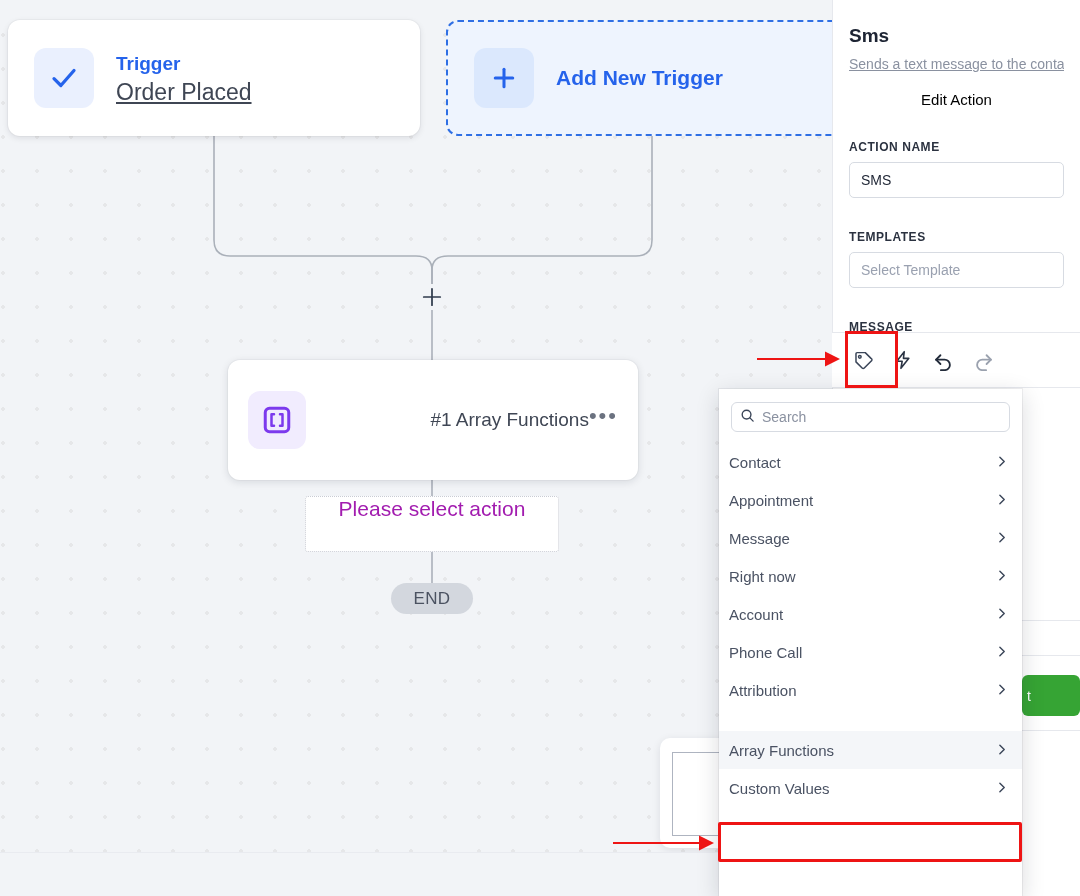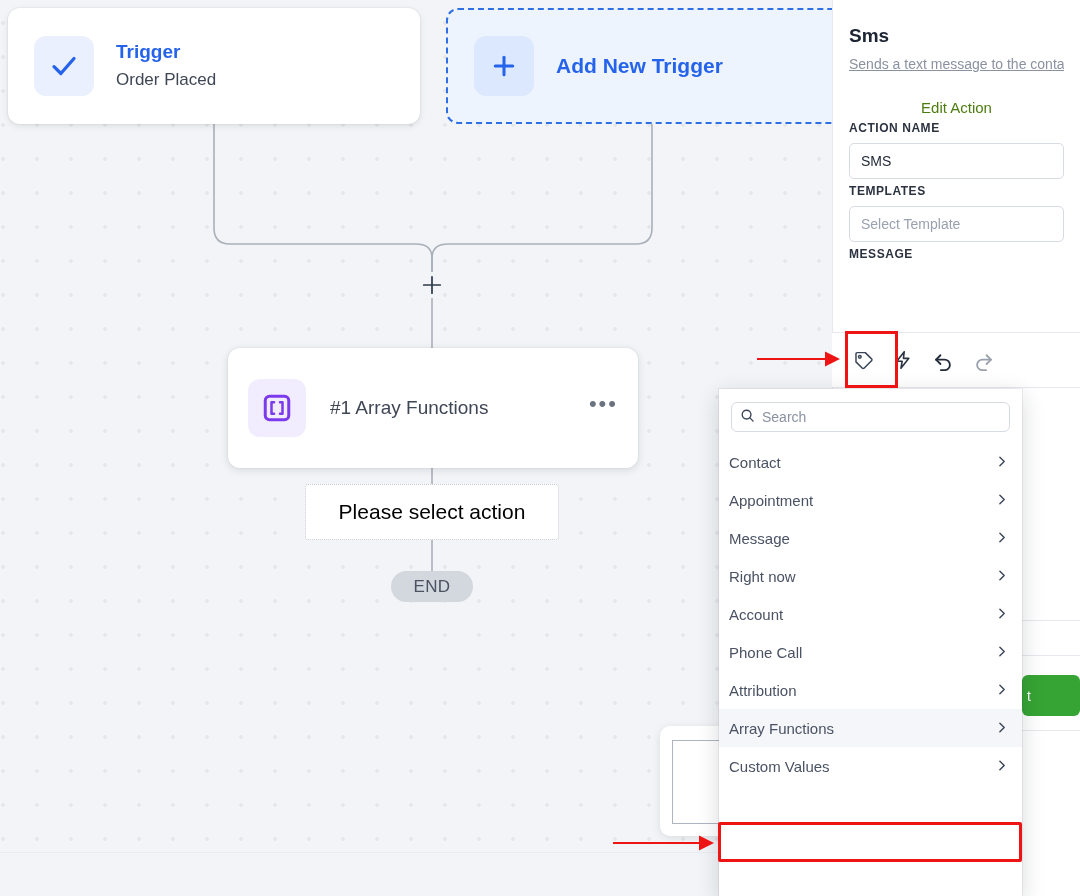--- a/index.html
+++ b/index.html
@@ -6,21 +6,21 @@
   html, body {
     width: 1080px; height: 896px;
     font-family: "Liberation Sans", sans-serif;
     overflow: hidden;
     background: #f2f4f7;
   }
   #root { position: relative; width: 1080px; height: 896px; }
 
   
   .canvas {
-    position: absolute; left: 0; top: 0; width: 832px; height: 852px;
+    position: absolute; left: 0; top: 12px; width: 832px; height: 852px;
     background-color: #f2f4f7;
     background-image: radial-gradient(circle, #e6e7e9 1.6px, transparent 1.7px);
     background-size: 34px 34px;
     background-position: 20px 6px;
   }
   .canvas-footer {
     position: absolute; left: 0; top: 852px; width: 832px; height: 44px;
     background: #f2f4f7;
     border-top: 1px solid #e9ebf0;
   }
@@ -31,21 +31,21 @@
     background: #ffffff; border-radius: 12px;
     box-shadow: 0 2px 6px rgba(16,24,40,.10), 0 0 0 1px rgba(16,24,40,.03);
     display: flex; align-items: center; padding-left: 26px;
   }
   .trig-ico {
     width: 60px; height: 60px; border-radius: 12px; background: #eaf0fe;
     display: flex; align-items: center; justify-content: center; flex: none;
   }
   .trig-text { margin-left: 22px; }
   .trig-title { font-size: 19px; color: #2563eb; font-weight: 600; line-height: 26px; }
-  .trig-sub { font-size: 17px; color: #3f4654; line-height: 26px; margin-top: 2px; }
+  .trig-sub { font-size: 23px; color: #3f4654; line-height: 26px; margin-top: 2px; text-decoration: underline; }
 
   .card-addtrigger {
     position: absolute; left: 446px; top: 8px; width: 412px; height: 116px;
     background: #eef4fe; border: 2px dashed #2f6fe4; border-radius: 12px;
     display: flex; align-items: center; padding-left: 26px;
   }
   .add-ico {
     width: 60px; height: 60px; border-radius: 12px; background: #dbe8fd;
     display: flex; align-items: center; justify-content: center; flex: none;
     color: #2563eb; font-size: 34px; line-height: 1; font-weight: 400;
@@ -58,34 +58,34 @@
   .plus-node {
     position: absolute; left: 419px; top: 272px; width: 26px; height: 26px;
     display: flex; align-items: center; justify-content: center;
     color: #2f3a4c; font-size: 27px; line-height: 1; font-weight: 300;
   }
 
   .card-action {
     position: absolute; left: 228px; top: 348px; width: 410px; height: 120px;
     background: #ffffff; border-radius: 12px;
     box-shadow: 0 2px 8px rgba(16,24,40,.12), 0 0 0 1px rgba(16,24,40,.03);
-    display: flex; align-items: center; padding: 0 20px 0 20px;
+    display: flex; align-items: center; padding: 0 20px 0 20px; text-align: right;
   }
   .act-ico {
     width: 58px; height: 58px; border-radius: 12px; background: #f1ecfe;
     display: flex; align-items: center; justify-content: center; flex: none;
   }
   .act-title { margin-left: 24px; font-size: 19px; color: #3f4654; flex: 1; }
   .act-dots { color: #6b7280; font-size: 22px; letter-spacing: 2px; line-height: 10px; padding-bottom: 8px; }
 
   .tooltip-select {
     position: absolute; left: 305px; top: 484px; width: 254px; height: 56px;
     background: #ffffff; border: 1px dotted #c9ccd4; border-radius: 3px;
-    display: flex; align-items: center; justify-content: center;
-    font-size: 21px; color: #000000;
+    display: flex; align-items: flex-start; justify-content: center;
+    font-size: 21px; color: #a21caf;
   }
 
   .end-node {
     position: absolute; left: 391px; top: 571px; width: 82px; height: 31px;
     background: #d3d7de; border-radius: 21px;
     display: flex; align-items: center; justify-content: center;
     font-size: 17px; color: #4b5261; letter-spacing: .4px;
   }
 
   .ghost-card {
@@ -104,24 +104,24 @@
     background: #ffffff; border-left: 1px solid #e6e8ed;
     padding: 0 16px;
   }
   .panel-title { margin-top: 25px; font-size: 19px; font-weight: 700; color: #1d2433; }
   .panel-desc {
     margin-top: 9px; font-size: 14px; color: #8a91a0; white-space: nowrap;
     overflow: hidden;
     text-decoration: underline;
   }
   .edit-action {
-    margin-top: 27px; text-align: center; font-size: 15px; color: #4d7c0f; font-weight: 400;
+    margin-top: 19px; text-align: center; font-size: 15px; color: #000000; font-weight: 400;
   }
   .field-label {
-    margin-top: 5px; font-size: 12px; font-weight: 700; color: #2b3240;
+    margin-top: 32px; font-size: 12px; font-weight: 700; color: #2b3240;
     letter-spacing: .55px;
   }
   .field-input {
     margin-top: 8px; width: 100%; height: 36px; border: 1px solid #d7dbe2;
     border-radius: 5px; padding: 0 11px; font-size: 14px; color: #1d2433;
     font-family: "Liberation Sans", sans-serif; background: #fff;
   }
   .field-input::placeholder { color: #9aa1b0; }
 
   .msg-toolbar {
@@ -158,21 +158,21 @@
   .dd-search input {
     border: none; outline: none; font-size: 14px; color: #1d2433; margin-left: 7px;
     width: 210px; font-family: "Liberation Sans", sans-serif; background: transparent;
   }
   .dd-search input::placeholder { color: #8a91a0; }
   .dd-list { margin-top: 11px; }
   .dd-item {
     height: 38px; display: flex; align-items: center; justify-content: space-between;
     padding: 0 14px 0 10px; font-size: 15px; color: #4a5263; position: relative;
   }
-  .dd-item.active { background: #f4f6f9; }
+  .dd-item.active { background: #f4f6f9; margin-top: 22px; }
   .dd-item .chev { color: #3a4558; }
 
   
   .ann { position: absolute; pointer-events: none; }
   .box-tag { left: 845px; top: 331px; width: 53px; height: 57px; border: 3px solid #ee1414; }
   .box-array { left: 718px; top: 822px; width: 304px; height: 40px; border: 3px solid #ee1414; border-radius: 2px; }
   .arrow-svg { left: 0; top: 0; width: 1080px; height: 896px; }
 </style>
 </head>
 <body>

